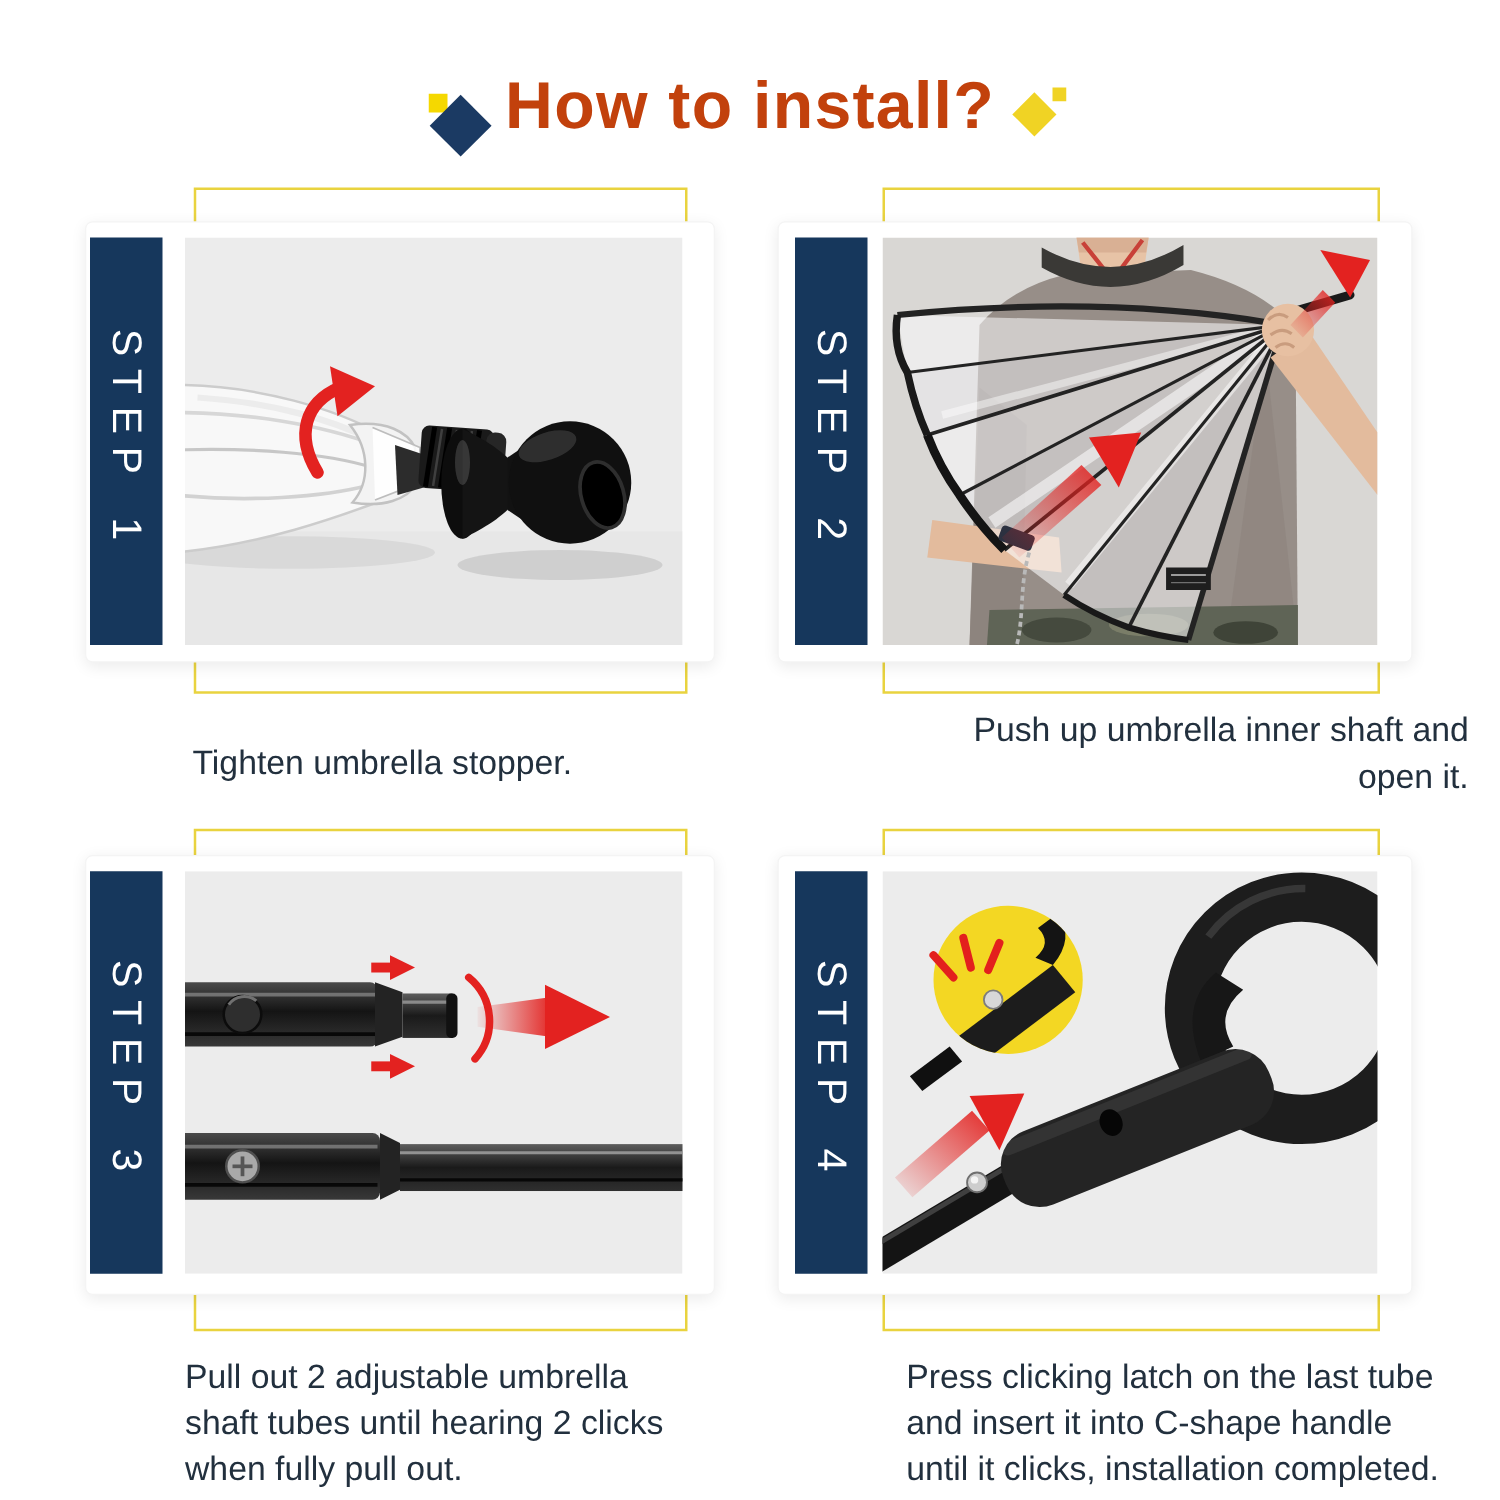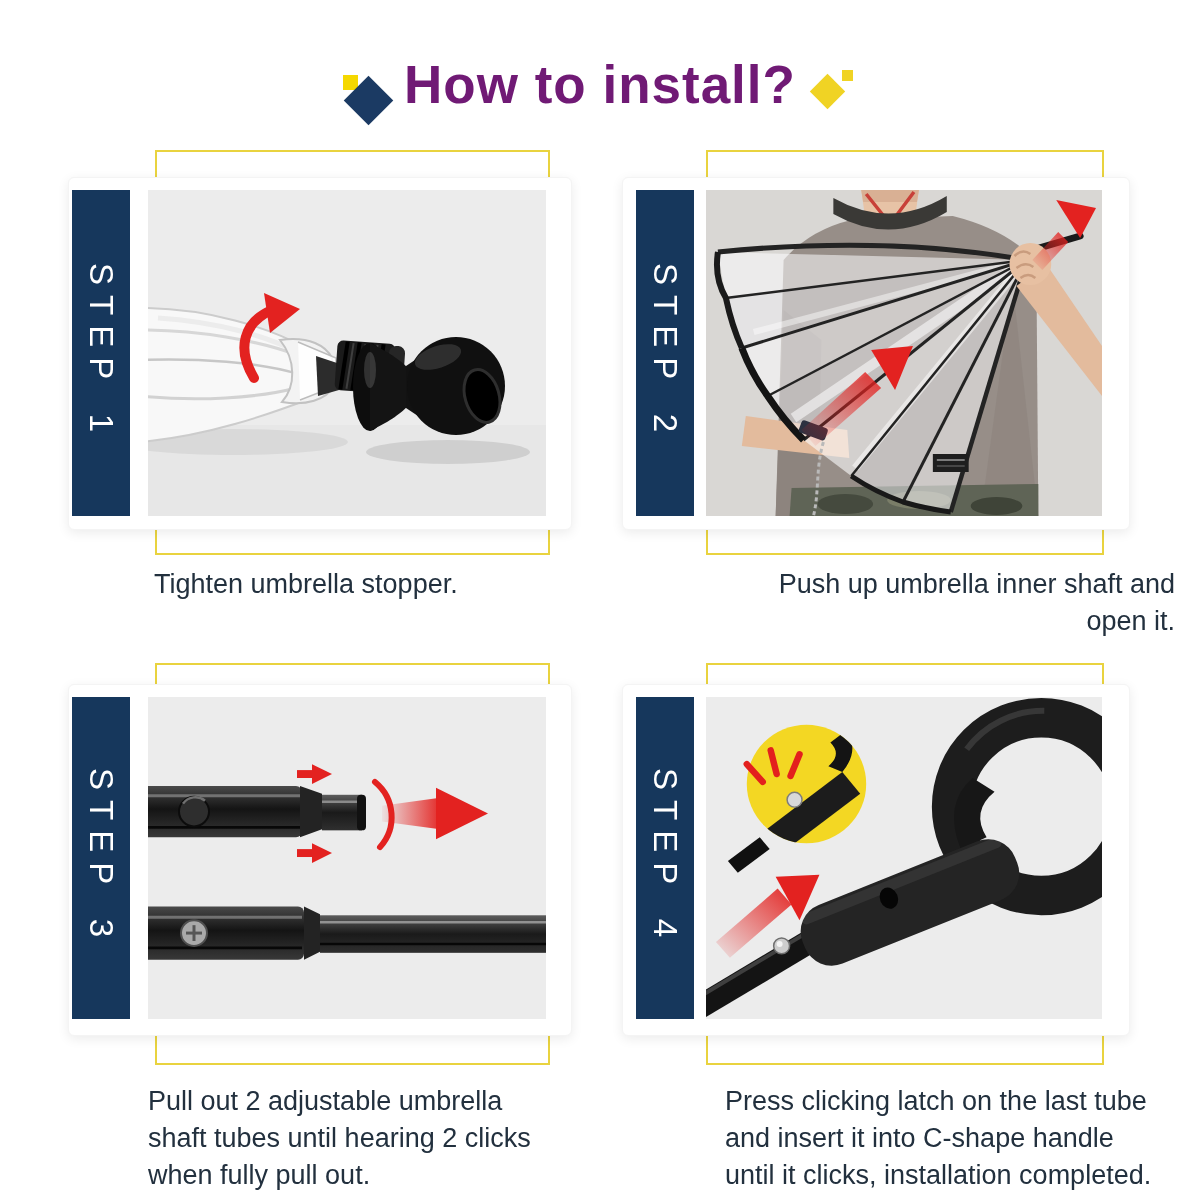--- a/index.html
+++ b/index.html
@@ -1,21 +1,21 @@
 <!DOCTYPE html>
 <html><head>
 <meta charset="utf-8">
 <style>
   html,body{margin:0;padding:0;background:#ffffff;}
   .page{position:relative;width:1200px;height:1200px;background:#ffffff;overflow:hidden;
         font-family:"Liberation Sans","DejaVu Sans",sans-serif;}
 
   
   .title{position:absolute;left:0;right:0;top:54px;text-align:center;margin:0;
-         font-size:53px;font-weight:700;letter-spacing:1px;color:#701a75;}
+         font-size:53px;font-weight:700;letter-spacing:1px;color:#c2410c;}
   .deco{position:absolute;}
   .deco i{position:absolute;display:block;}
   .deco-left{left:341px;top:72px;width:56px;height:56px;}
   .deco-left .sq{left:2px;top:3px;width:15px;height:15px;background:#f5d800;}
   .deco-left .dia{left:10px;top:11px;width:35px;height:35px;background:#1b3a63;transform:rotate(45deg);}
   .deco-right{left:810px;top:66px;width:50px;height:50px;}
   .deco-right .dia{left:5px;top:13px;width:25px;height:25px;background:#f0d324;transform:rotate(45deg);}
   .deco-right .sq{left:32px;top:4px;width:11px;height:11px;background:#f0d324;}
 
   
@@ -28,21 +28,21 @@
                 letter-spacing:10px;word-spacing:6px;font-weight:400;}
   .photo{position:absolute;z-index:3;display:block;}
   .caption{position:absolute;margin:0;font-size:27px;line-height:37px;color:#22303e;
            white-space:pre-line;z-index:2;}
 
   
   .p1 .frame{left:155px;top:150px;width:391px;height:401px;}
   .p1 .card{left:68px;top:177px;width:502px;height:351px;}
   .p1 .stepbar{left:72px;top:190px;width:58px;height:326px;}
   .p1 .photo{left:148px;top:190px;width:398px;height:326px;}
-  .cap1{left:154px;top:566px;width:470px;}
+  .cap1{left:154px;top:592px;width:470px;}
   
   .p2 .frame{left:706px;top:150px;width:394px;height:401px;}
   .p2 .card{left:622px;top:177px;width:506px;height:351px;}
   .p2 .stepbar{left:636px;top:190px;width:58px;height:326px;}
   .p2 .photo{left:706px;top:190px;width:396px;height:326px;}
   .cap2{left:705px;top:566px;width:470px;text-align:right;}
   
   .p3 .frame{left:155px;top:663px;width:391px;height:398px;}
   .p3 .card{left:68px;top:684px;width:502px;height:350px;}
   .p3 .stepbar{left:72px;top:697px;width:58px;height:322px;}

